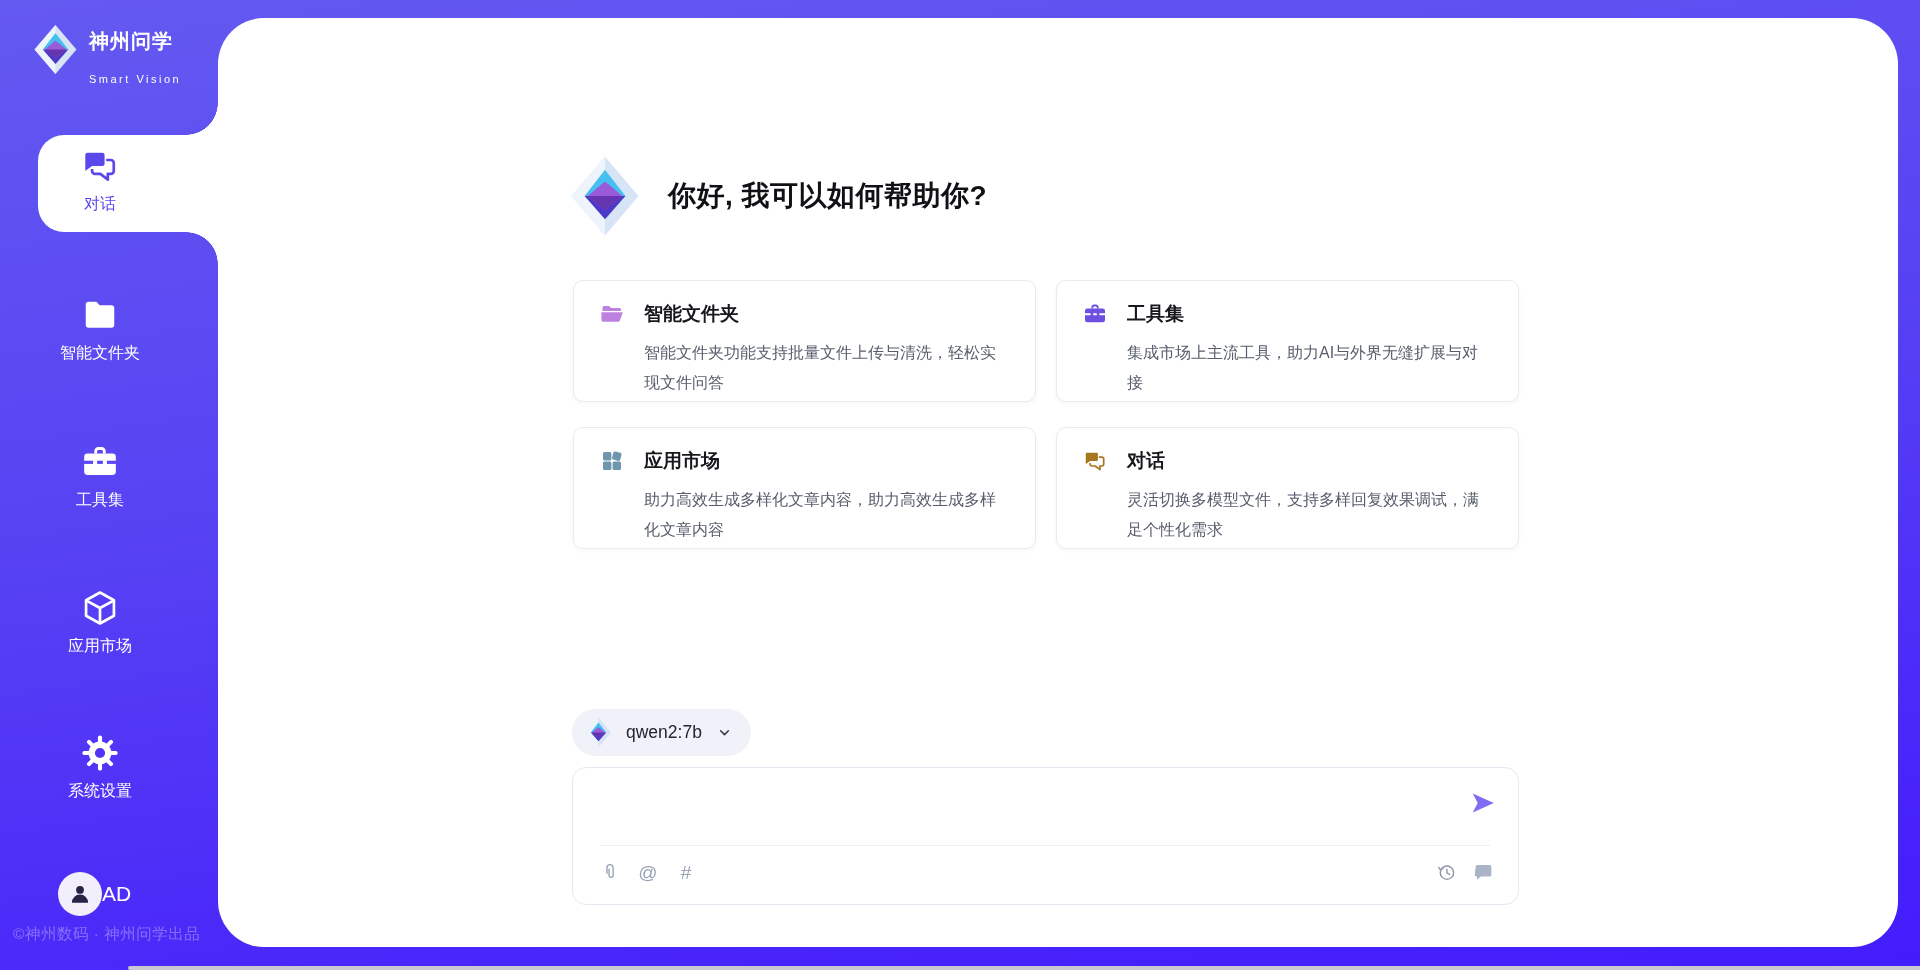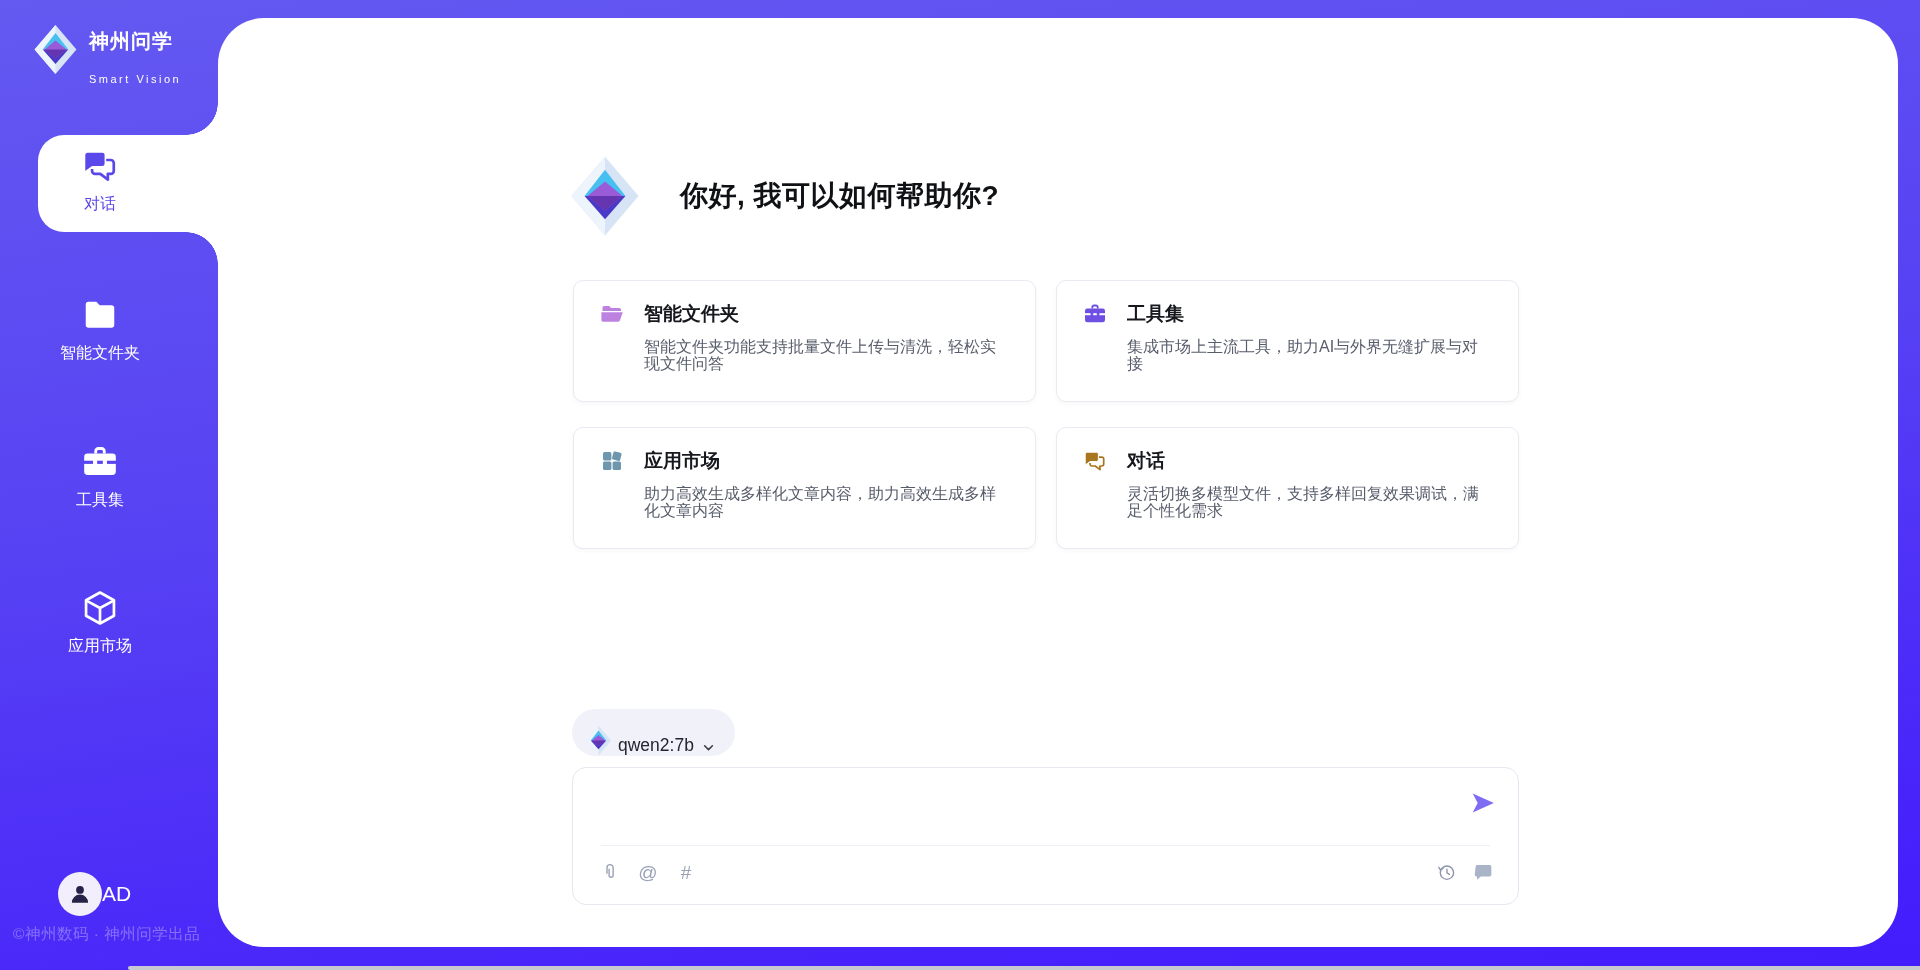--- a/index.html
+++ b/index.html
@@ -48,39 +48,39 @@
   .nav-market   { top:589px; }
   .nav-settings { top:734px; }
 
   .user-row { position:absolute; left:58px; top:872px; display:flex; align-items:center; cursor:pointer; }
   .avatar { width:44px; height:44px; border-radius:50%; background:#f2eefb; display:flex; align-items:center; justify-content:center; color:#262347; }
   .avatar svg { width:26px; height:26px; }
   .user-name { color:#fff; font-size:21px; font-weight:500; }
   .copyright { position:absolute; left:13px; top:924px; color:rgba(255,255,255,0.32); font-size:15.5px; letter-spacing:0.5px; }
 
   
-  .greeting { position:absolute; left:352px; top:136px; display:flex; align-items:center; gap:40px; }
+  .greeting { position:absolute; left:352px; top:136px; display:flex; align-items:center; gap:28px; }
   .greeting-logo { width:70px; height:84px; }
   .greeting-title { font-size:28px; font-weight:700; color:#101114; letter-spacing:0.5px; }
 
   
   .cards { position:absolute; left:355px; top:262px; display:grid; grid-template-columns:463px 463px; column-gap:20px; row-gap:25px; }
   .card {
     height:122px; background:#fff; border:1px solid #e9eaf2; border-radius:10px;
     padding:20px 26px 0 26px; box-shadow:0 2px 4px rgba(40,40,80,0.04); cursor:pointer;
   }
   .card-head { display:flex; align-items:center; gap:20px; }
   .card-head svg { width:24px; height:24px; flex:none; }
   .card-title { font-size:19px; font-weight:700; color:#17181d; }
-  .card-desc { margin:11px 0 0 44px; font-size:16px; line-height:17px; color:#575d6b; }
+  .card-desc { margin:11px 0 0 44px; font-size:16px; line-height:30px; color:#575d6b; }
 
   
   .model-pill {
     position:absolute; left:354px; top:691px; height:47px; background:#f1f2f9; border-radius:24px;
-    display:flex; align-items:flex-end; gap:6px; padding:0 18px 0 13px; cursor:pointer;
+    display:flex; align-items:center; gap:14px; padding:0 18px 0 13px; cursor:pointer;
   }
   .model-logo { width:27px; height:31px; }
   .model-name { font-size:17.5px; color:#24252e; }
   .chev { width:17px; height:17px; color:#3c3d46; }
 
   
   .composer {
     position:absolute; left:354px; top:749px; width:947px; height:138px;
     border:1px solid #e5e7f1; border-radius:14px; background:#fff;
   }
@@ -317,20 +317,26 @@
         <use href="#sym-briefcase"></use>
       </svg>
     <span class="nav-label">工具集</span>
   </div>
   <div class="nav-item nav-market">
     <svg class="nav-icon">
         <use href="#sym-cube"></use>
       </svg>
     <span class="nav-label">应用市场</span>
   </div>
+  <div class="nav-item nav-settings">
+    <svg class="nav-icon">
+        <use href="#sym-gear"></use>
+      </svg>
+    <span class="nav-label">系统设置</span>
+  </div>
 
   <div class="user-row">
     <div class="avatar">
       <svg>
           <use href="#sym-person"></use>
         </svg>
     </div>
     <span class="user-name">AD</span>
   </div>
 

